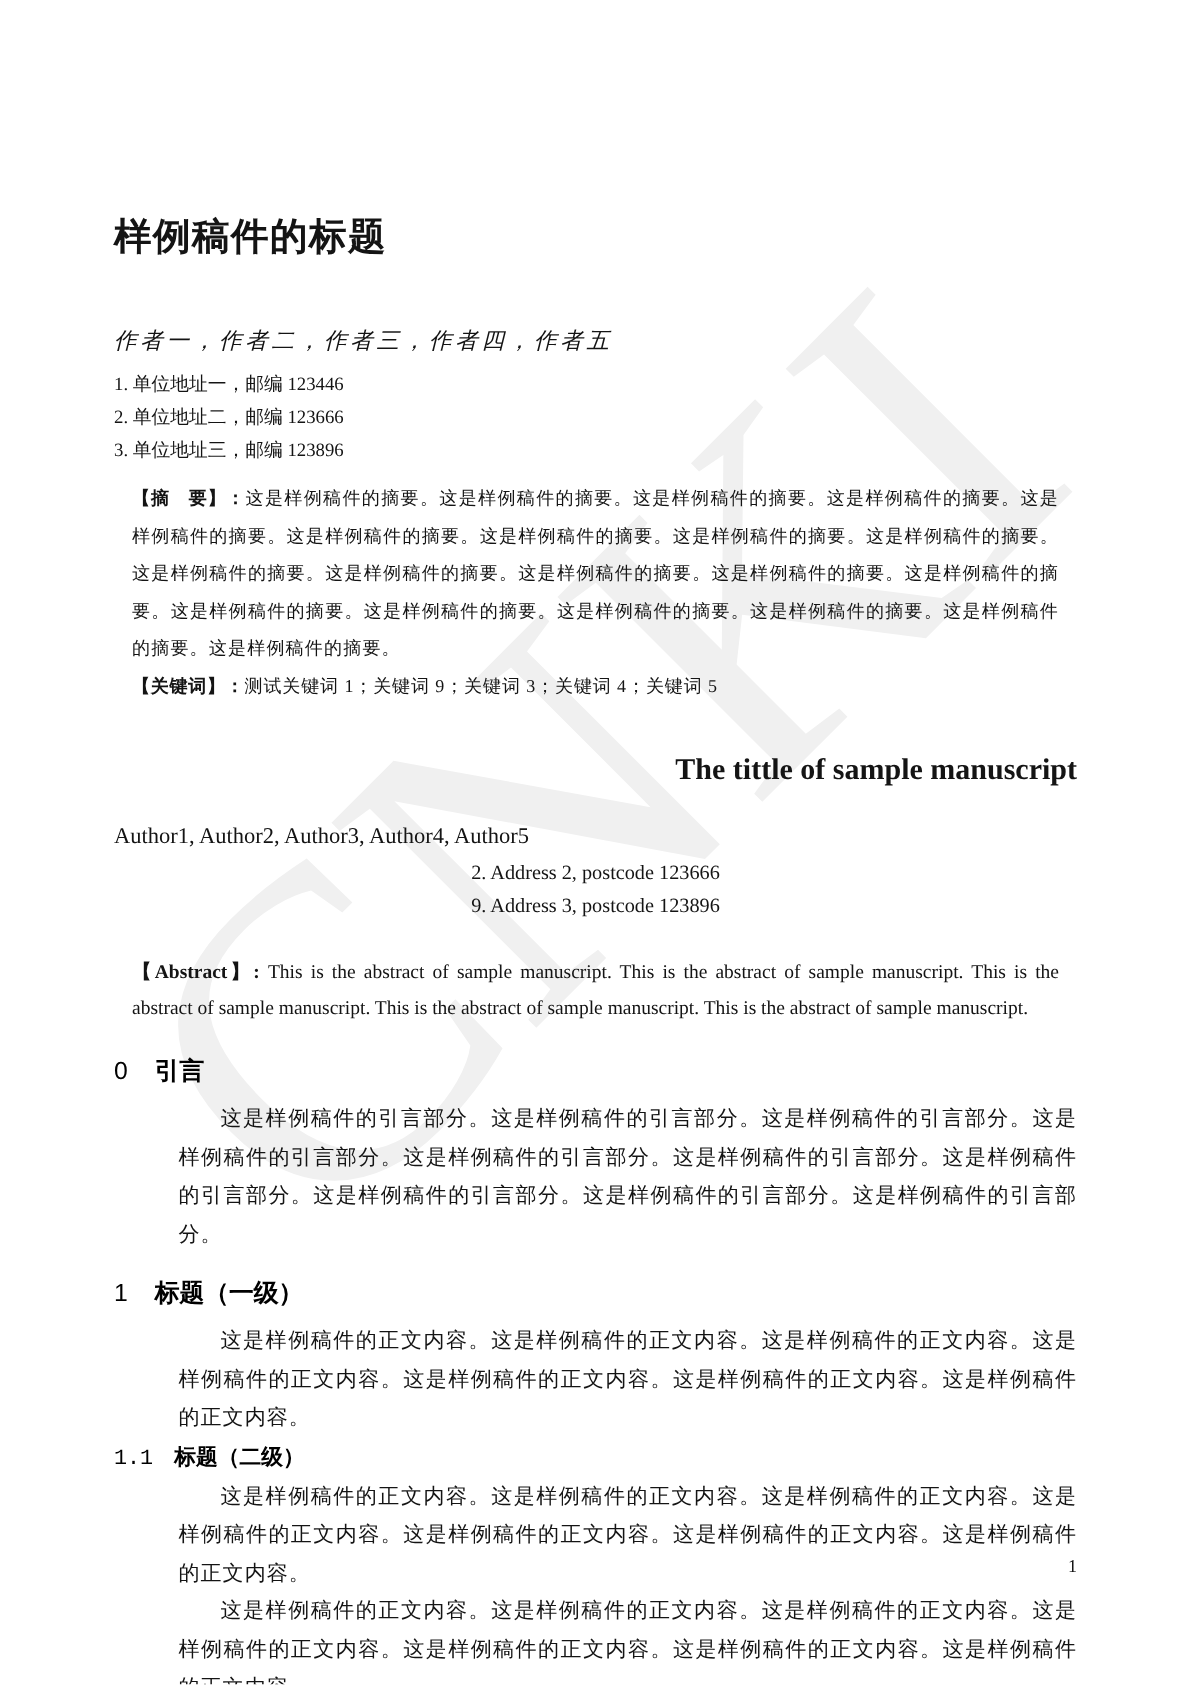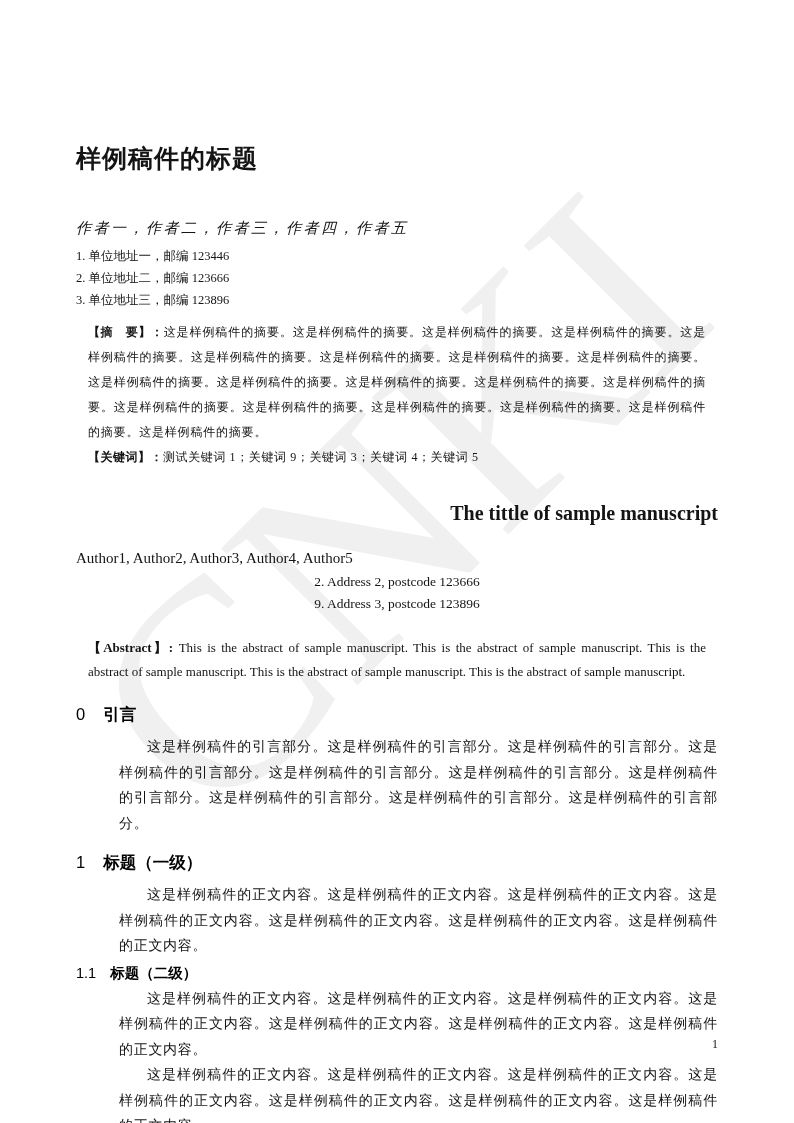--- a/index.html
+++ b/index.html
@@ -46,21 +46,21 @@
   .en-abstract-block {
     margin:21px 12px 0 12px; font-size:13px; line-height:24px;
     text-align:justify;
   }
   .en-abstract-block .label { font-weight:700; }
 
   .sections { margin-top:18px; }
   .sec-heading { font-family:"Liberation Sans", sans-serif; color:#000000; }
   .h-l1 { font-size:16.5px; font-weight:600; line-height:24px; margin:14px 0 8px 0; }
   .h-l1 .num { margin-right:18px; font-weight:500; }
-  .h-l2 { font-size:14.5px; font-weight:600; line-height:22px; margin:3px 0 2px 0; }
+  .h-l2 { font-size:14.5px; font-weight:600; line-height:22px; margin:3px 0 2px 0;font-family:Liberation Mono, monospace; }
   .h-l2 .num { margin-right:14px; font-weight:500; }
   .h-l3 {
     font-family:"Liberation Serif", serif; font-style:italic;
     font-size:14px; font-weight:400; line-height:22px; margin:3px 0 2px 0;
   }
   .h-l3 .num { margin-right:9px; font-style:normal; }
   .body-cn {
     font-size:14px; line-height:25.5px; text-align:justify;
     text-indent:2em; letter-spacing:0.7px;margin-left:43px;
   }

